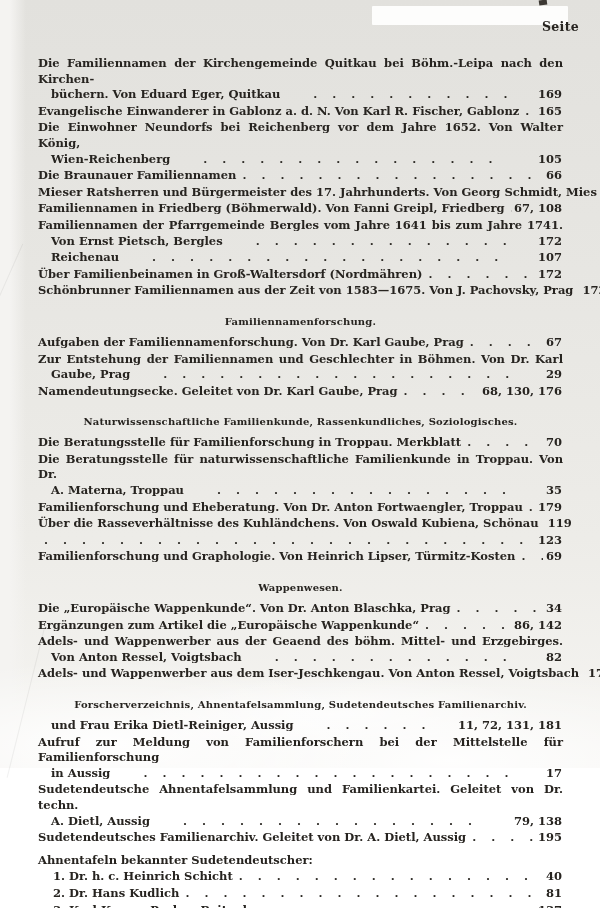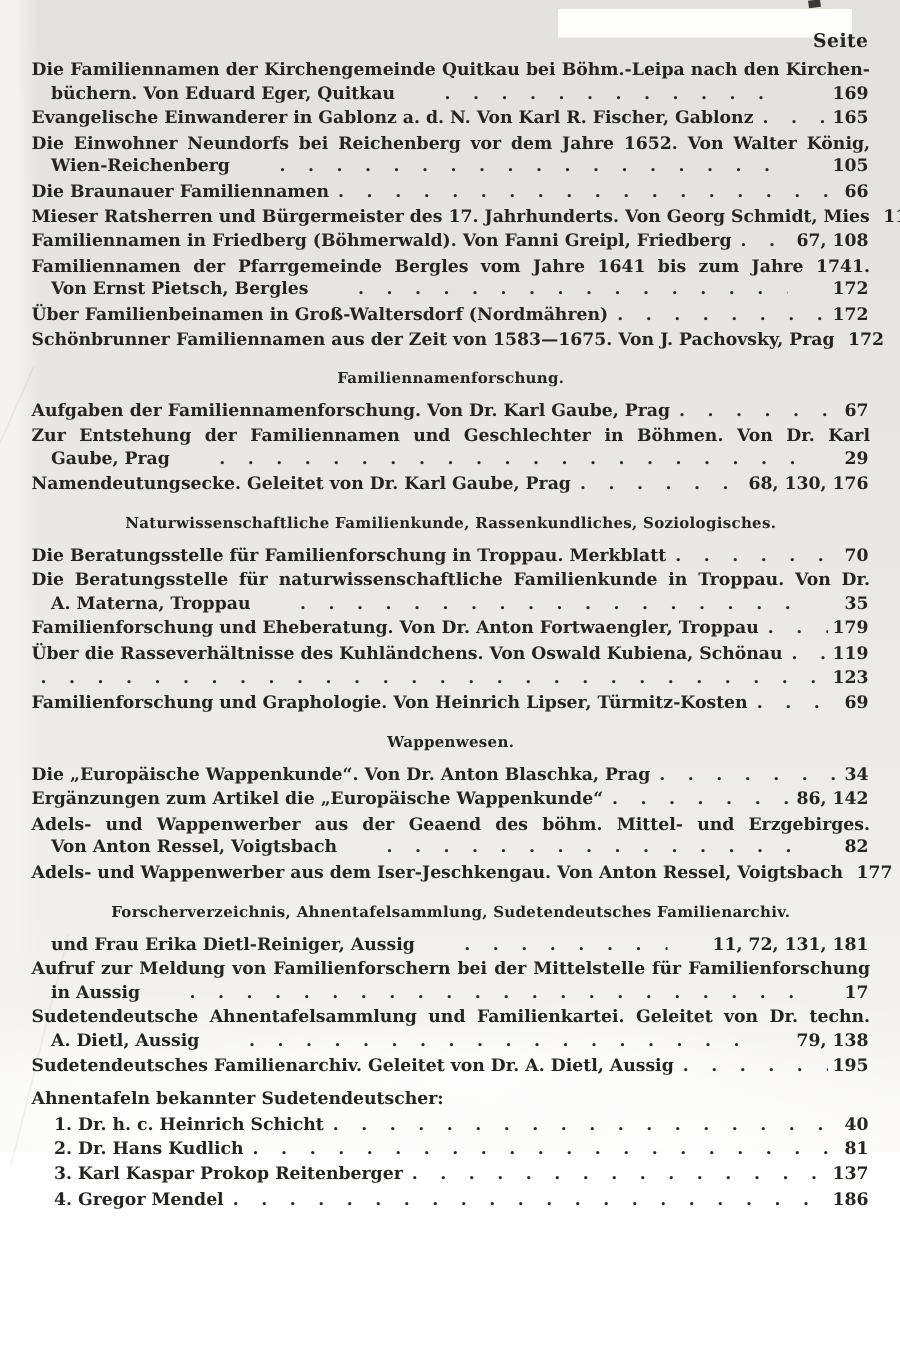--- a/index.html
+++ b/index.html
@@ -22,21 +22,21 @@
   .fold { position:absolute; background:rgba(60,55,50,0.07); pointer-events:none; }
   .fold1 { left:4px; top:240px; width:1px; height:90px; transform:rotate(24deg); }
   .fold2 { left:26px; top:620px; width:1px; height:160px; transform:rotate(14deg); }
   .erasure { position:absolute; left:372px; top:6px; width:196px; height:19px; background:#fdfdfc; border-radius:1px; }
   .corner-mark { position:absolute; left:539px; top:0px; width:8px; height:5px; background:#3c3833; transform:rotate(-8deg); }
   .page { position:absolute; left:0; top:0; right:0; padding:4px 20px 0 21px; }
   .seite {
     text-align:right; font-weight:bold; font-size:12.5px;
     padding:15px 1px 5px 0; letter-spacing:0.3px;
   }
-  .section { margin:0; }
+  .section { margin:17px; }
   .heading {
     text-align:center; font-weight:bold; font-size:10px;
     margin:13px 0 8px 0; letter-spacing:0.2px;
   }
   .entry { font-size:11.5px; line-height:15.6px; font-weight:bold; margin-bottom:1px; }
   .entry .full-line { text-align:justify; text-align-last:justify; }
   .entry .last-line { display:flex; align-items:baseline; }
   .entry .cont { padding-left:13px;gap:27px; }
   .entry.indent .last-line { padding-left:15px; }
   .entry.gap-before { margin-top:7px; }
@@ -108,20 +108,25 @@
           </div>
           <div class="entry">
             <div class="full-line">Familiennamen der Pfarrgemeinde Bergles vom Jahre 1641 bis zum Jahre 1741.</div>
             <div class="last-line cont">
               <span class="t">Von Ernst Pietsch, Bergles</span>
               <span class="leader"></span>
               <span class="pg">172</span>
             </div>
           </div>
           <div class="entry">
+            <div class="last-line cont">
+              <span class="t">Reichenau</span>
+              <span class="leader"></span>
+              <span class="pg">107</span>
+            </div>
           </div>
           <div class="entry">
             <div class="last-line">
               <span class="t">Über Familienbeinamen in Groß-Waltersdorf (Nordmähren)</span>
               <span class="leader"></span>
               <span class="pg">172</span>
             </div>
           </div>
           <div class="entry">
             <div class="last-line">

